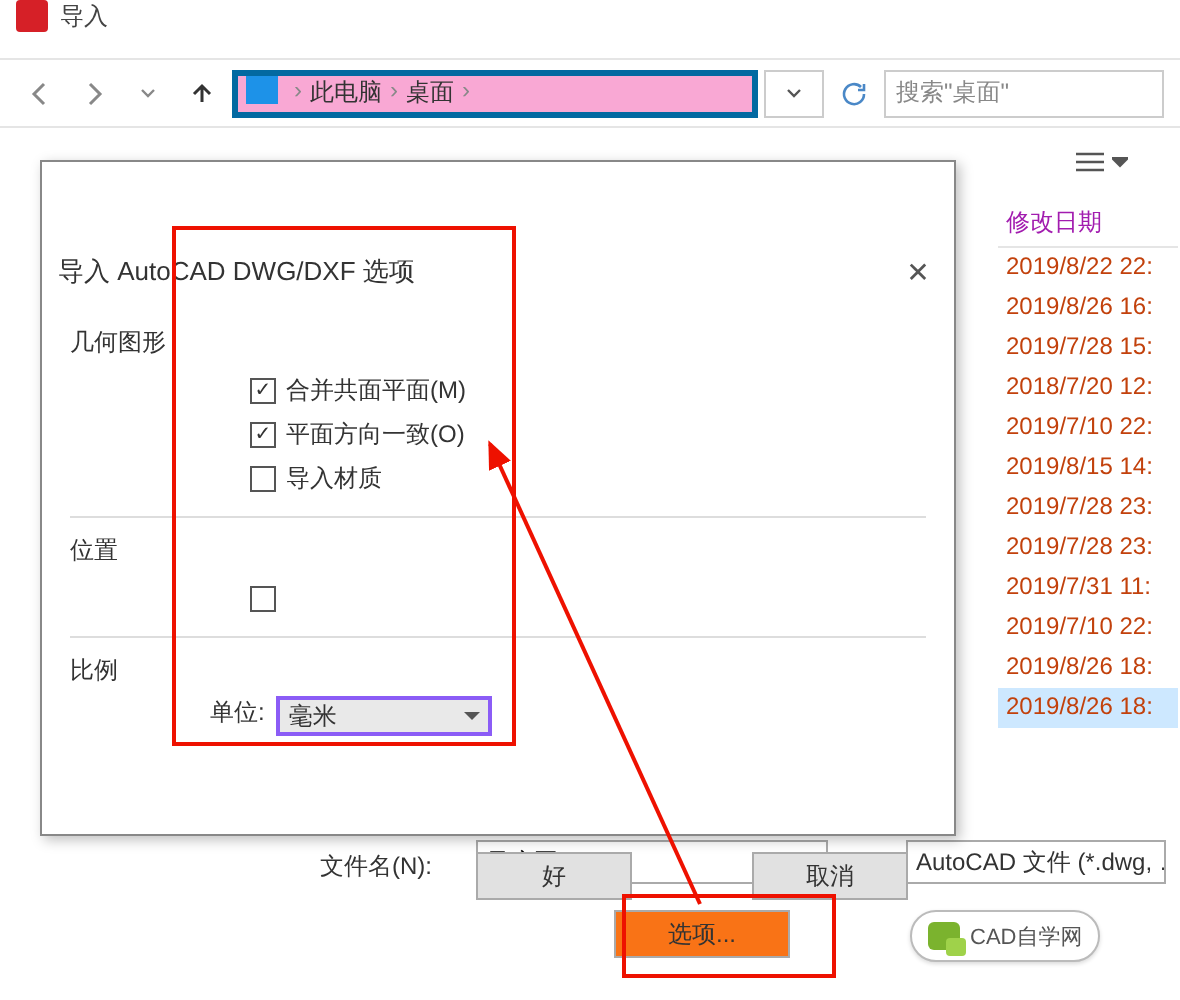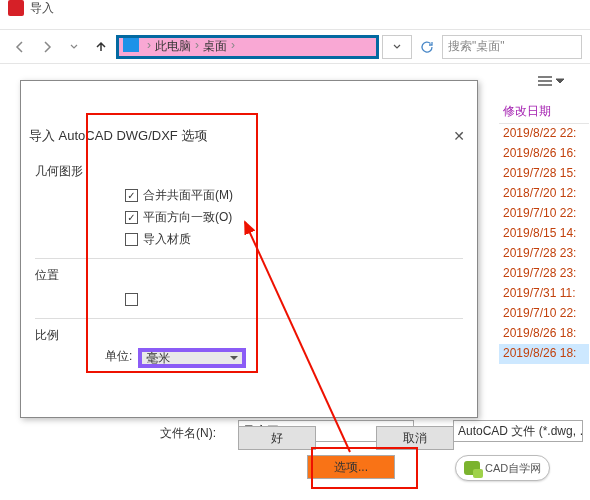--- a/index.html
+++ b/index.html
@@ -44,21 +44,21 @@
   .dialog-title { height: 30px; display: flex; align-items: center; justify-content: space-between; padding: 0 8px; margin-top: 40px; }
   .dialog-title span { font-size: 13px; }
   .dialog-close { width: 20px; height: 20px; display: flex; align-items: center; justify-content: center; font-size: 14px; color: #555; }
   .dialog-body { padding: 8px 14px; position: relative; }
   .section-label { font-size: 12px; color: #333; margin-top: 4px; }
   .chk-group { margin-left: 90px; margin-top: 4px; }
   .chk-row { display: flex; align-items: center; height: 22px; font-size: 12px; }
   .chk { width: 13px; height: 13px; border: 1px solid #555; margin-right: 5px; display: flex; align-items: center; justify-content: center; }
   .chk.checked::after { content: "✓"; font-size: 10px; color: #333; }
   .unit-row { margin-left: 70px; margin-top: 4px; display: flex; align-items: flex-start; gap: 6px; font-size: 12px; }
-  .unit-select { width: 108px; height: 20px; border: 4px solid #8b5cf6; background: #e9e9e9; display: flex; align-items: center; justify-content: space-between; padding: 0 4px; gap: 18px; }
+  .unit-select { width: 108px; height: 20px; border: 2px solid #8b5cf6; background: #e9e9e9; display: flex; align-items: center; justify-content: space-between; padding: 0 4px; gap: 18px; }
   .dlg-btn { width: 78px; height: 24px; border: 1px solid #aaa; background: #e1e1e1; font-size: 12px; text-align: center; line-height: 22px; position: absolute; }
   .btn-ok { left: 217px; top: 275px; }
   .btn-cancel { left: 355px; top: 275px; }
   .sep-line { border-top: 1px solid #ddd; margin: 8px 0; }
 
   
   .red-box { position: absolute; border: 2px solid #e10; pointer-events: none; }
   .red-arrow { position: absolute; pointer-events: none; }
 
   

